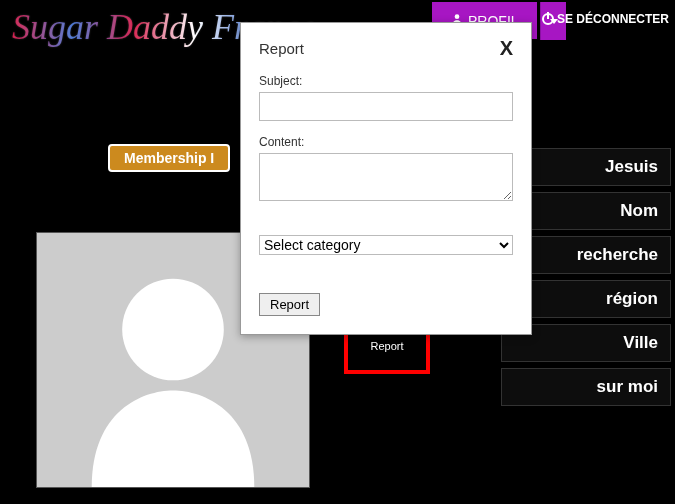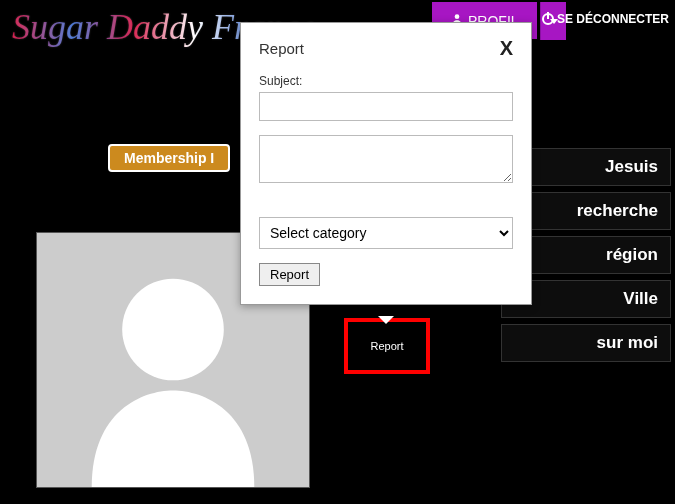--- a/index.html
+++ b/index.html
@@ -180,23 +180,23 @@
   width: 100%;
   height: 48px;
   padding: 6px;
   border: 1px solid #bbb;
   margin-bottom: 30px;
   resize: both;
   font-size: 13px;
 }
 .modal select {
   width: 100%;
-  padding: 6px;
+  padding: 0;
   border: 1px solid #bbb;
-  margin-bottom: 14px;
+  margin-bottom: 38px;
   font-size: 14px;
   background: #fff;
 }
 .modal .submit-btn {
   padding: 3px 10px;
   font-size: 13px;
   border: 1px solid #888;
   background: #efefef;
   cursor: pointer;
 }
@@ -254,31 +254,33 @@
   </svg>
 </div>
 
 <div class="report-highlight">
   <span>Report</span>
 </div>
 <div class="report-arrow"></div>
 
 <div class="sidebar">
   <div class="sidebar-item"><span>Jesuis</span></div>
+  <div class="sidebar-item"><span>Nom</span></div>
   <div class="sidebar-item"><span>recherche</span></div>
   <div class="sidebar-item"><span>région</span></div>
   <div class="sidebar-item"><span>Ville</span></div>
   <div class="sidebar-item"><span>sur moi</span></div>
 </div>
 
 <div class="modal">
   <div class="modal-header">
     <span class="modal-title">Report</span>
     <button class="modal-close">X</button>
   </div>
   <label>Subject:</label>
   <input type="text" value="" style="">
+  <label>Content:</label>
   <textarea style=""></textarea>
   <select>
     <option>Select category</option>
   </select>
   <button class="submit-btn">Report</button>
 </div>
 
 </body></html>

